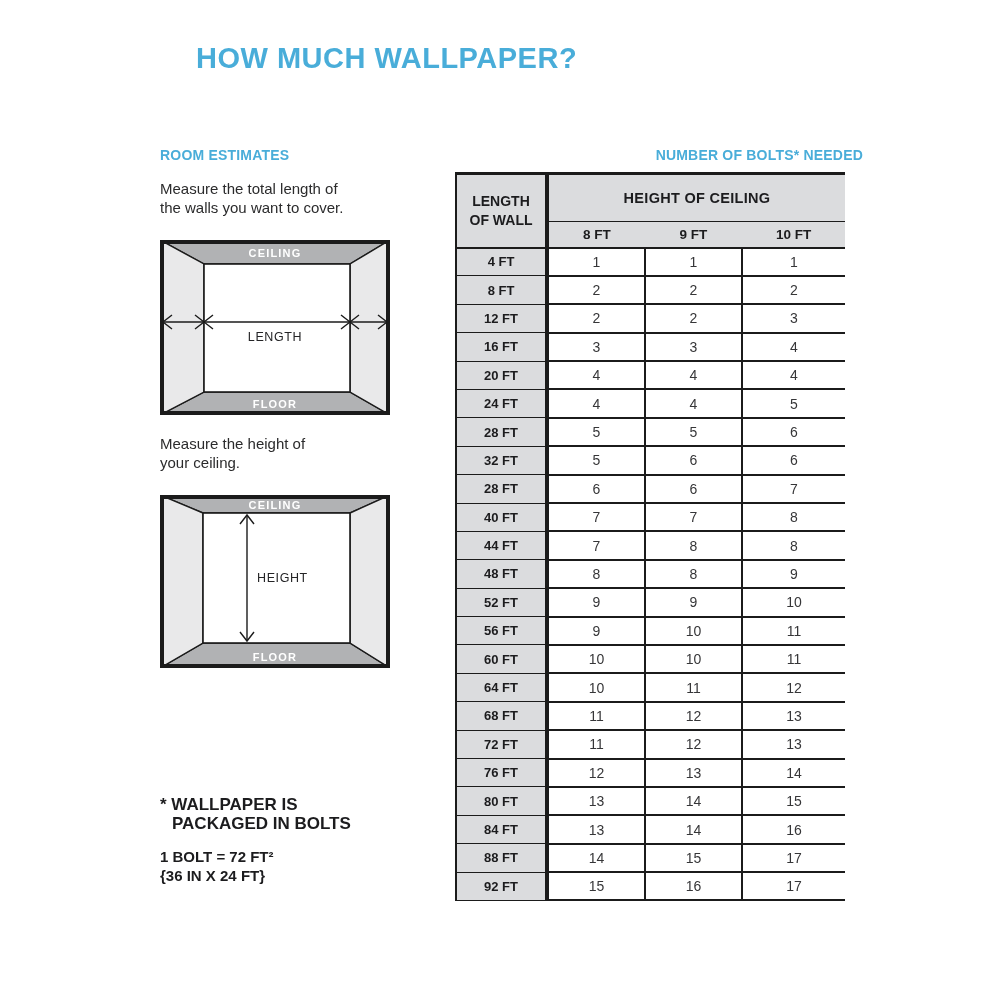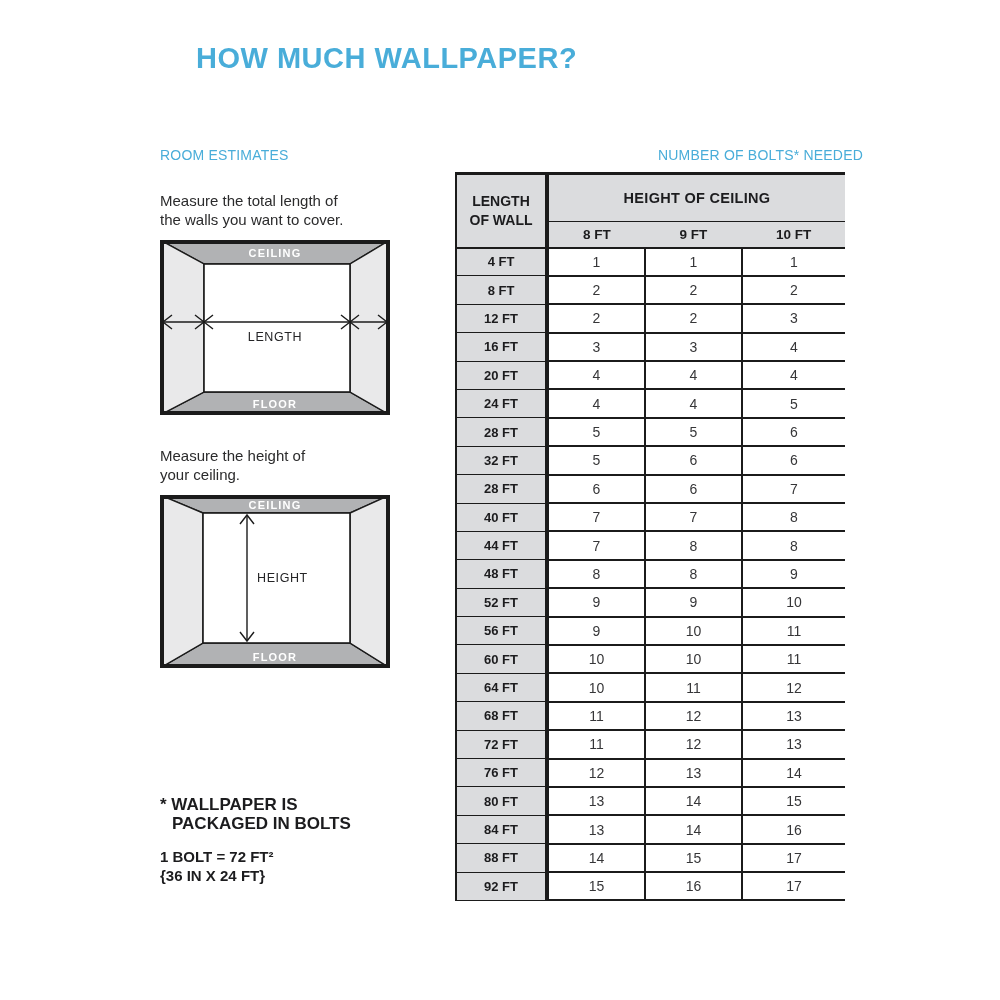--- a/index.html
+++ b/index.html
@@ -20,33 +20,32 @@
   }
   .page{position:absolute;inset:0;background:#fff;}
 
   .page-title{
     position:absolute;left:160px;top:42px;
     font-size:29px;font-weight:bold;letter-spacing:.5px;
     color:var(--accent);
     margin-left:36px;
   }
   .section-heading{
-    font-size:14px;font-weight:normal;letter-spacing:.2px;
+    font-size:14px;font-weight:bold;letter-spacing:.2px;
     color:var(--accent);
   }
   .room-estimates-heading{position:absolute;left:160px;top:147px;}
   .bolts-needed-heading{
     position:absolute;left:474px;top:147px;width:389px;text-align:right;
   }
 
   .step-text{
     position:absolute;left:160px;
     font-size:15px;line-height:19px;color:#2b2b2c;
     white-space:pre-line;
-    margin-top:12px;
   }
   .step-1{top:179px;}
   .step-2{top:434px;}
   .step-3{top:686px;}
 
   .diagram{position:absolute;left:160px;display:block;}
   .diagram-1{top:240px;}
   .diagram-2{top:495px;}
 
   .footnote{

